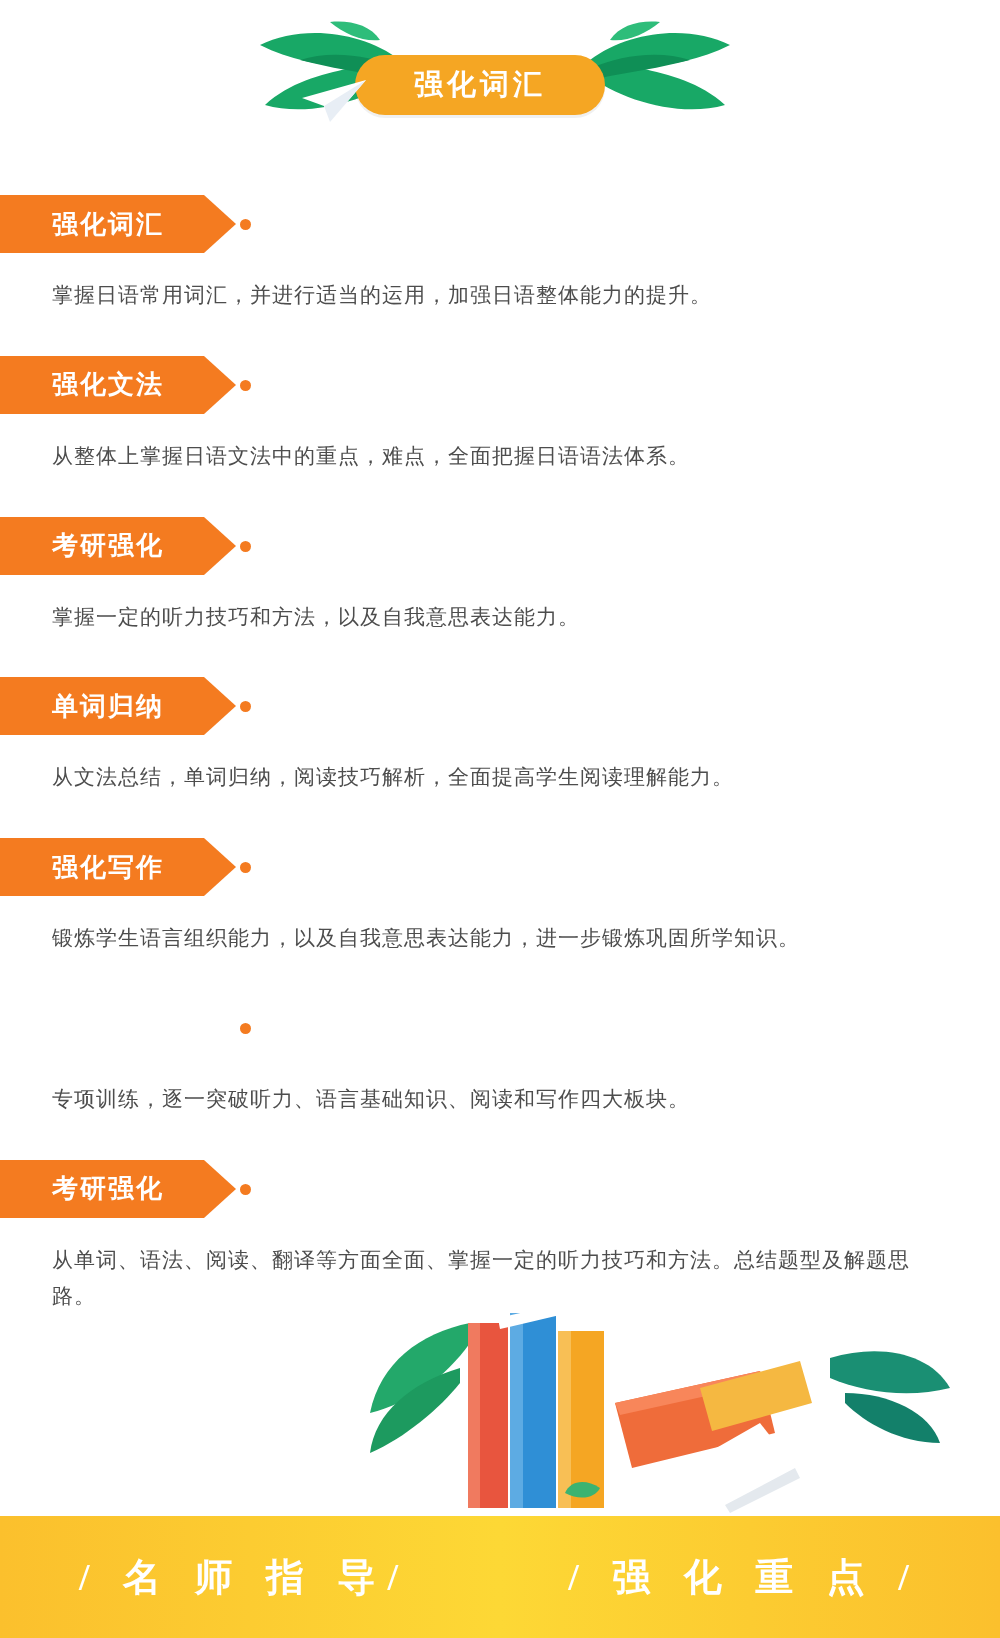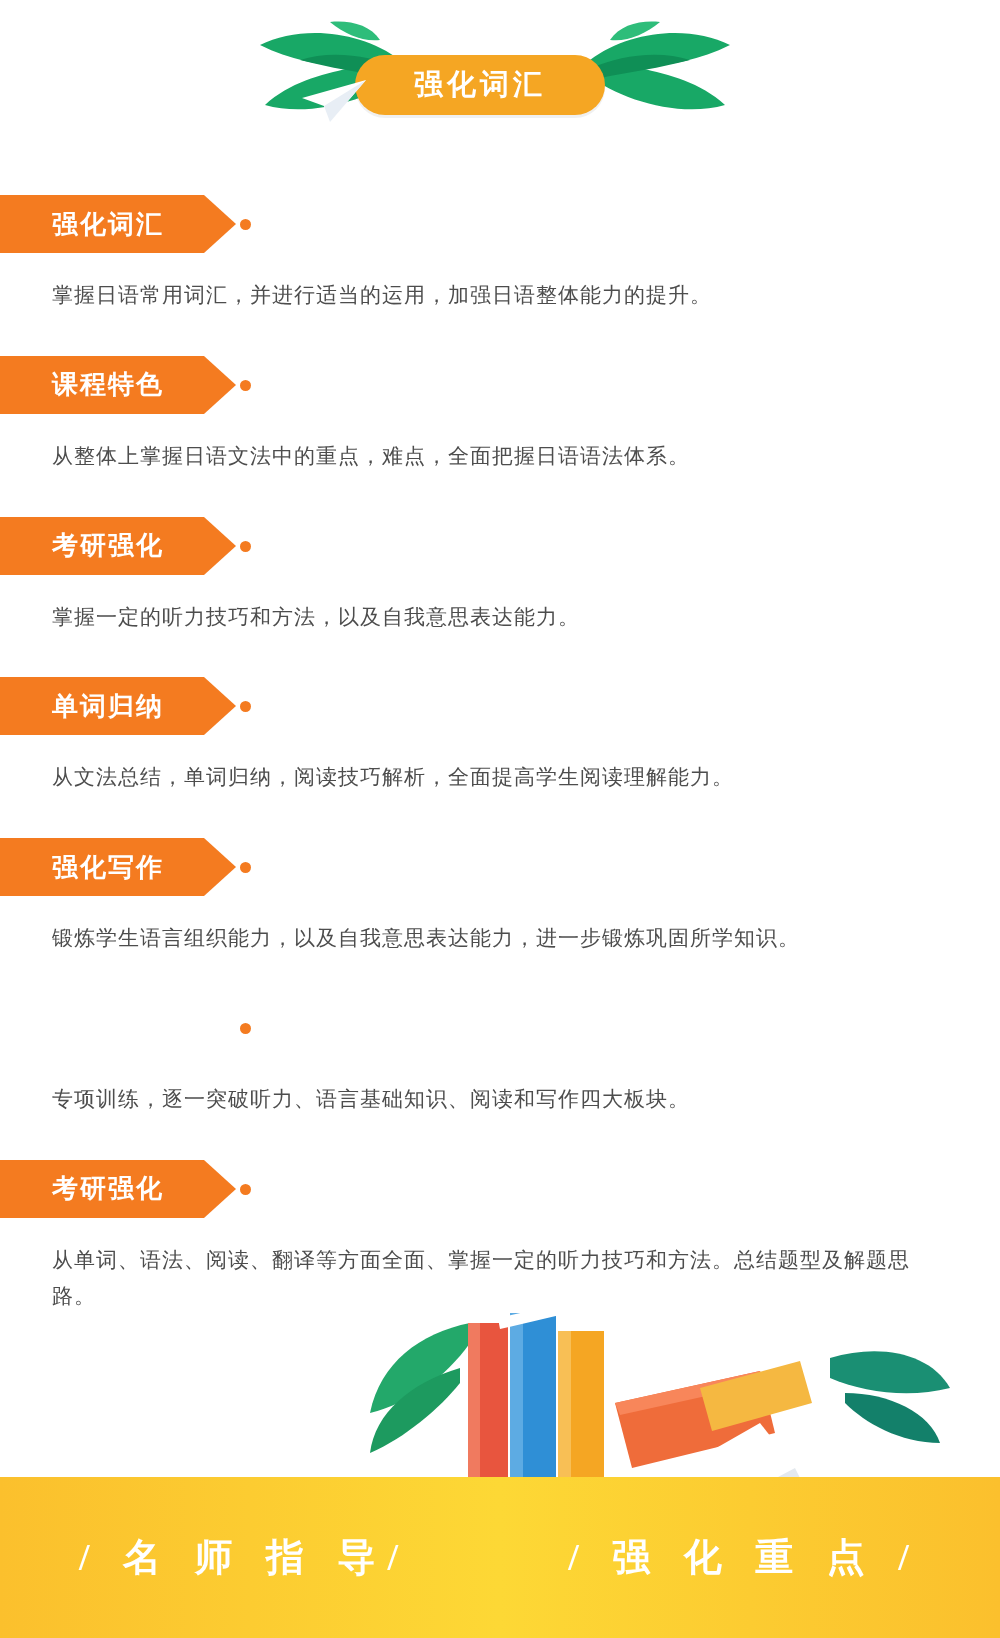--- a/index.html
+++ b/index.html
@@ -128,21 +128,21 @@
     height: 230px;
     pointer-events: none;
   }
 
   
   .footer {
     position: absolute;
     left: 0;
     bottom: 0;
     width: 1000px;
-    height: 161px;
+    height: 122px;
     background: linear-gradient(90deg, #fbc02d 0%, #fdd835 50%, #fbc02d 100%);
     display: flex;
     align-items: center;
     justify-content: space-around;
   }
   .footer-text {
     color: #ffffff;
     font-size: 38px;
     font-weight: bold;
     letter-spacing: 12px;
@@ -186,21 +186,21 @@
       </div>
       <div class="dot"></div>
     </div>
     <p class="desc">掌握日语常用词汇，并进行适当的运用，加强日语整体能力的提升。</p>
   </div>
   <div class="feature-gap"></div>
 
   <div class="feature">
     <div class="tag-row">
       <div class="tag">
-        <span>课程特色</span>
+        <span>强化文法</span>
         <div class="tag-arrow"></div>
       </div>
       <div class="dot"></div>
     </div>
     <p class="desc">从整体上掌握日语文法中的重点，难点，全面把握日语语法体系。</p>
   </div>
   <div class="feature-gap"></div>
 
   <div class="feature">
     <div class="tag-row">

